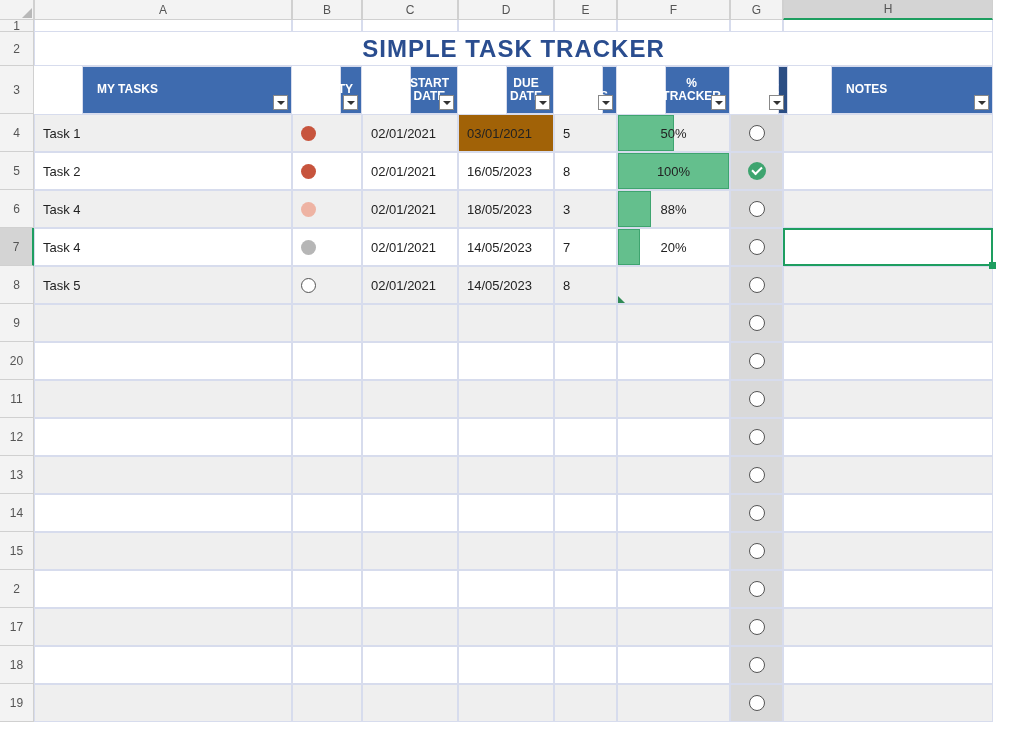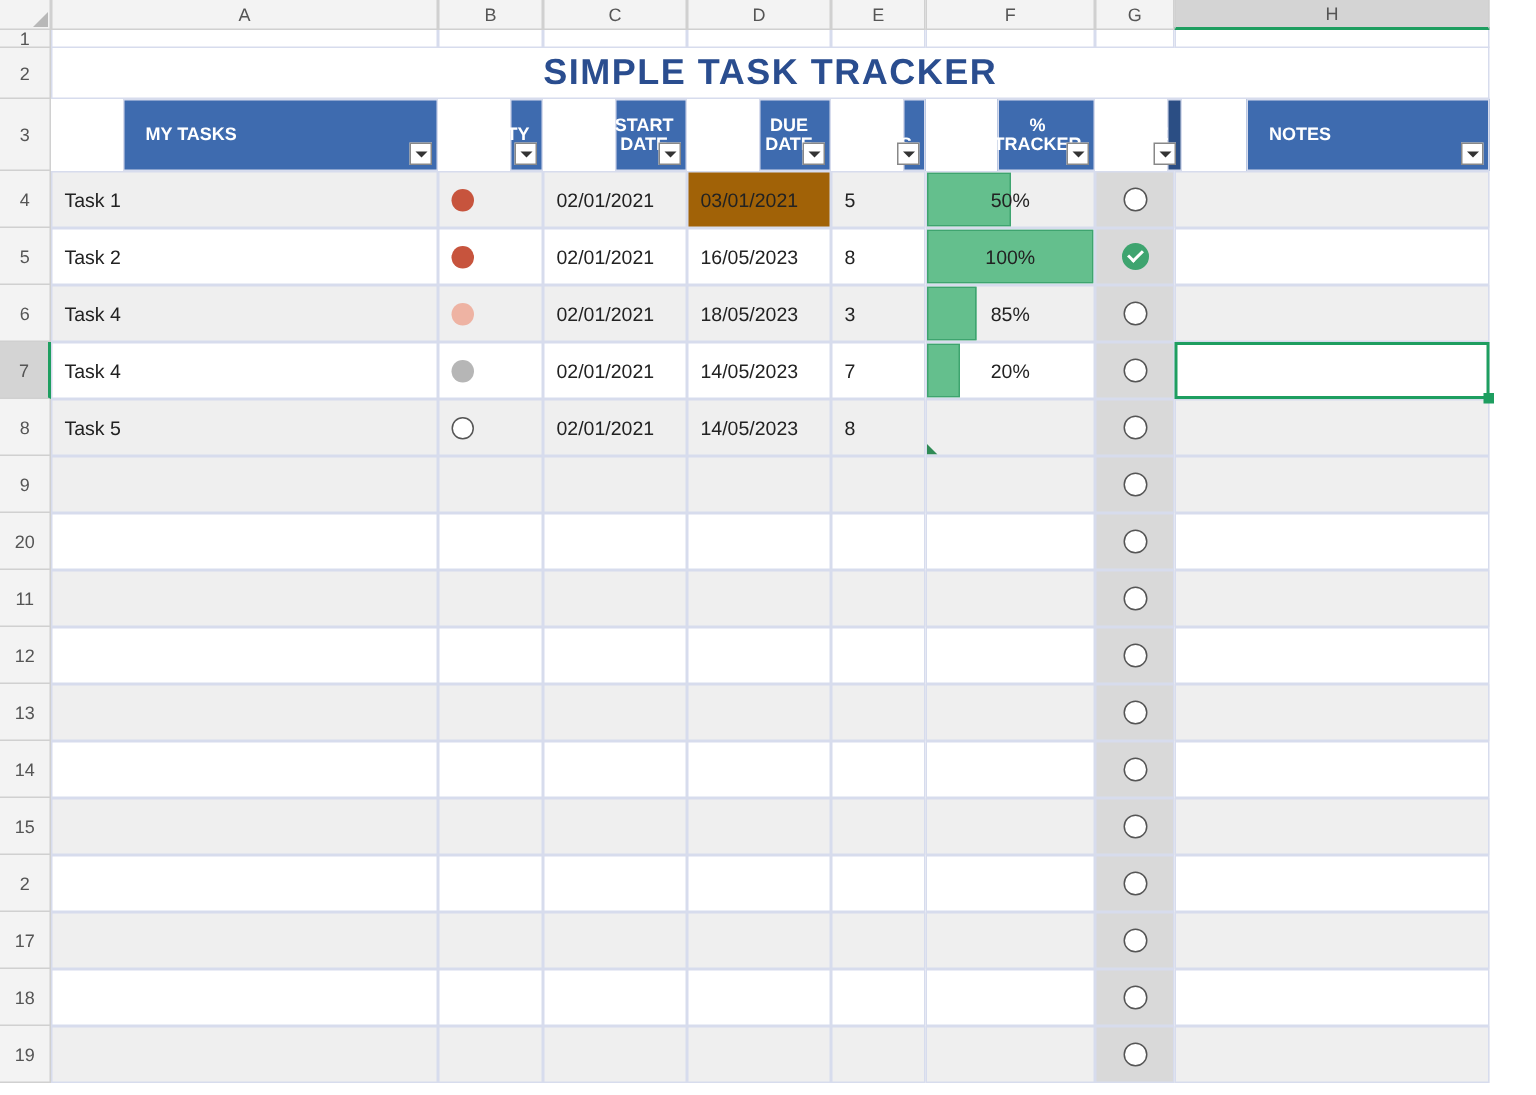--- a/index.html
+++ b/index.html
@@ -231,21 +231,21 @@
     <div class="rowhdr ">6</div>
     <div class="cell task-cell" style="background: rgb(239, 239, 239);">Task 4</div>
     <div class="cell center" style="background: rgb(239, 239, 239);">
       <div class="priority-dot prio-medium"></div>
     </div>
     <div class="cell center" style="background: rgb(239, 239, 239);">02/01/2021</div>
     <div class="cell center" style="background: rgb(239, 239, 239);">18/05/2023</div>
     <div class="cell center" style="background: rgb(239, 239, 239);">3</div>
     <div class="cell pct-cell" style="background: rgb(239, 239, 239);">
       <div class="pct-bar" style="width: 30%;"></div>
-      <div class="pct-label">85%</div>
+      <div class="pct-label">88%</div>
     </div>
     <div class="cell done-col">
       <div class="done-circle"></div>
     </div>
     <div class="cell" style="background: rgb(239, 239, 239);">
       <span></span>
     </div>
     <div class="rowhdr  active-row">7</div>
     <div class="cell task-cell">Task 4</div>
     <div class="cell center">

